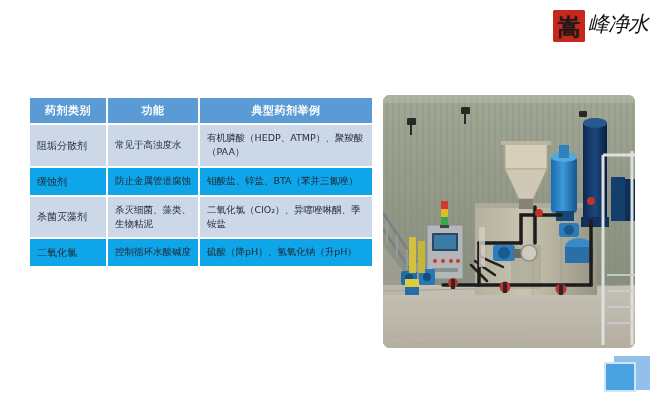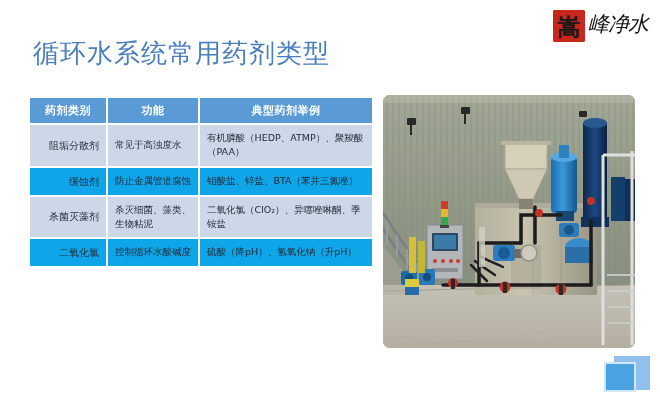--- a/index.html
+++ b/index.html
@@ -96,21 +96,21 @@
   table.chem td {
     font-size: 9.5px;
     color: #1f2933;
     padding: 6px 7px;
     vertical-align: middle;
     line-height: 1.5;
     border-right: 2px solid #ffffff;
   }
   table.chem td:last-child { border-right: none; }
   table.chem td.cat {
-    text-align: right;
+    text-align: left;
     font-size: 10px;
   }
   table.chem tr.r-dark td { background: #ccd8e8; }
   table.chem tr.r-light td { background: #0ea5e9; }
 
   .col-a { width: 78px; }
   .col-b { width: 92px; }
   .col-c { width: auto; }
 
   
@@ -156,21 +156,20 @@
 </head>
 <body>
 
 <div class="slide">
 
   <div class="logo">
     <div class="logo-seal">嵩</div>
     <div class="logo-word">峰净水</div>
   </div>
 
-  <div class="title">循环水系统常用药剂类型</div>
 
   <div class="table-wrap">
     <table class="chem">
       <colgroup>
         <col class="col-a">
           <col class="col-b">
           <col class="col-c">
       </colgroup>
       <thead>
         <tr>

